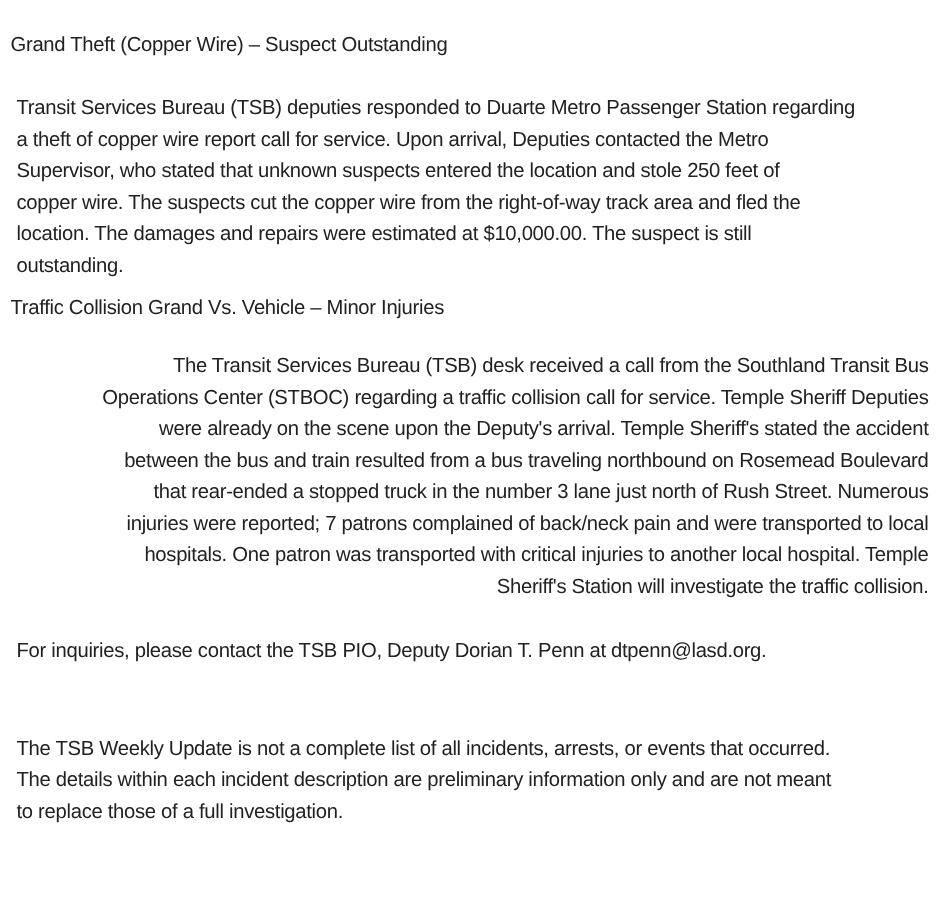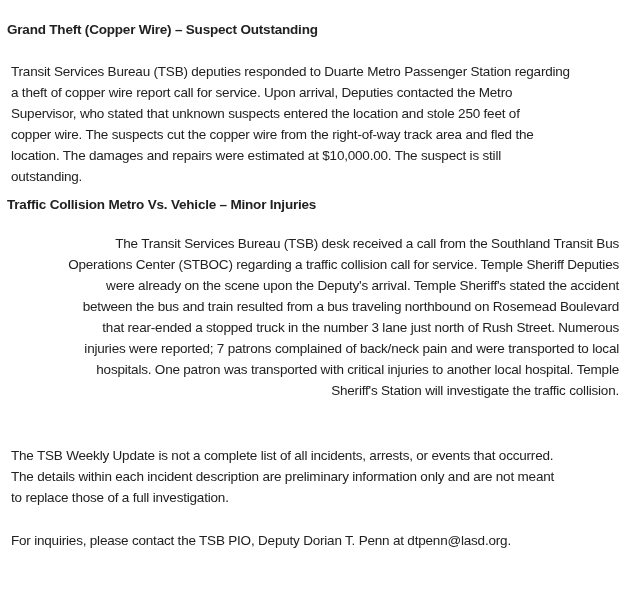--- a/index.html
+++ b/index.html
@@ -20,21 +20,21 @@
     font-family: "Liberation Sans", sans-serif;
     font-size: 13.5px;
     line-height: 21px;
     letter-spacing: -0.2px;
     color: #212121;
     background: #ffffff;
   }
   .heading {
     margin: 0;
     font-size: 13.5px;
-    font-weight: bold;
+    font-weight: normal;
     white-space: pre-line;
   }
   .para {
     margin: 4px;
     white-space: pre-line;
   }
   .body-1       { margin-top: 21px; }
   .heading-2    { margin-top: 7px; }
   .body-2       { margin-top: 18px; text-align: right; }
   .disclaimer   { margin-top: 44px; }
@@ -46,29 +46,29 @@
 <div class="page">
   <h2 class="heading heading-1">Grand Theft (Copper Wire) – Suspect Outstanding</h2>
 
   <p class="para body-1">Transit Services Bureau (TSB) deputies responded to Duarte Metro Passenger Station regarding
 a theft of copper wire report call for service. Upon arrival, Deputies contacted the Metro
 Supervisor, who stated that unknown suspects entered the location and stole 250 feet of
 copper wire. The suspects cut the copper wire from the right-of-way track area and fled the
 location. The damages and repairs were estimated at $10,000.00. The suspect is still
 outstanding.</p>
 
-  <h2 class="heading heading-2">Traffic Collision Metro Vs. Vehicle – Minor Injuries</h2>
+  <h2 class="heading heading-2">Traffic Collision Grand Vs. Vehicle – Minor Injuries</h2>
 
   <p class="para body-2">The Transit Services Bureau (TSB) desk received a call from the Southland Transit Bus
 Operations Center (STBOC) regarding a traffic collision call for service. Temple Sheriff Deputies
 were already on the scene upon the Deputy's arrival. Temple Sheriff's stated the accident
 between the bus and train resulted from a bus traveling northbound on Rosemead Boulevard
 that rear-ended a stopped truck in the number 3 lane just north of Rush Street. Numerous
 injuries were reported; 7 patrons complained of back/neck pain and were transported to local
 hospitals. One patron was transported with critical injuries to another local hospital. Temple
 Sheriff's Station will investigate the traffic collision.</p>
 
+  <p class="para contact">For inquiries, please contact the TSB PIO, Deputy Dorian T. Penn at dtpenn@lasd.org.</p>
+
   <p class="para disclaimer">The TSB Weekly Update is not a complete list of all incidents, arrests, or events that occurred.
 The details within each incident description are preliminary information only and are not meant
 to replace those of a full investigation.</p>
-
-  <p class="para contact">For inquiries, please contact the TSB PIO, Deputy Dorian T. Penn at dtpenn@lasd.org.</p>
 </div>
 
 </body></html>

